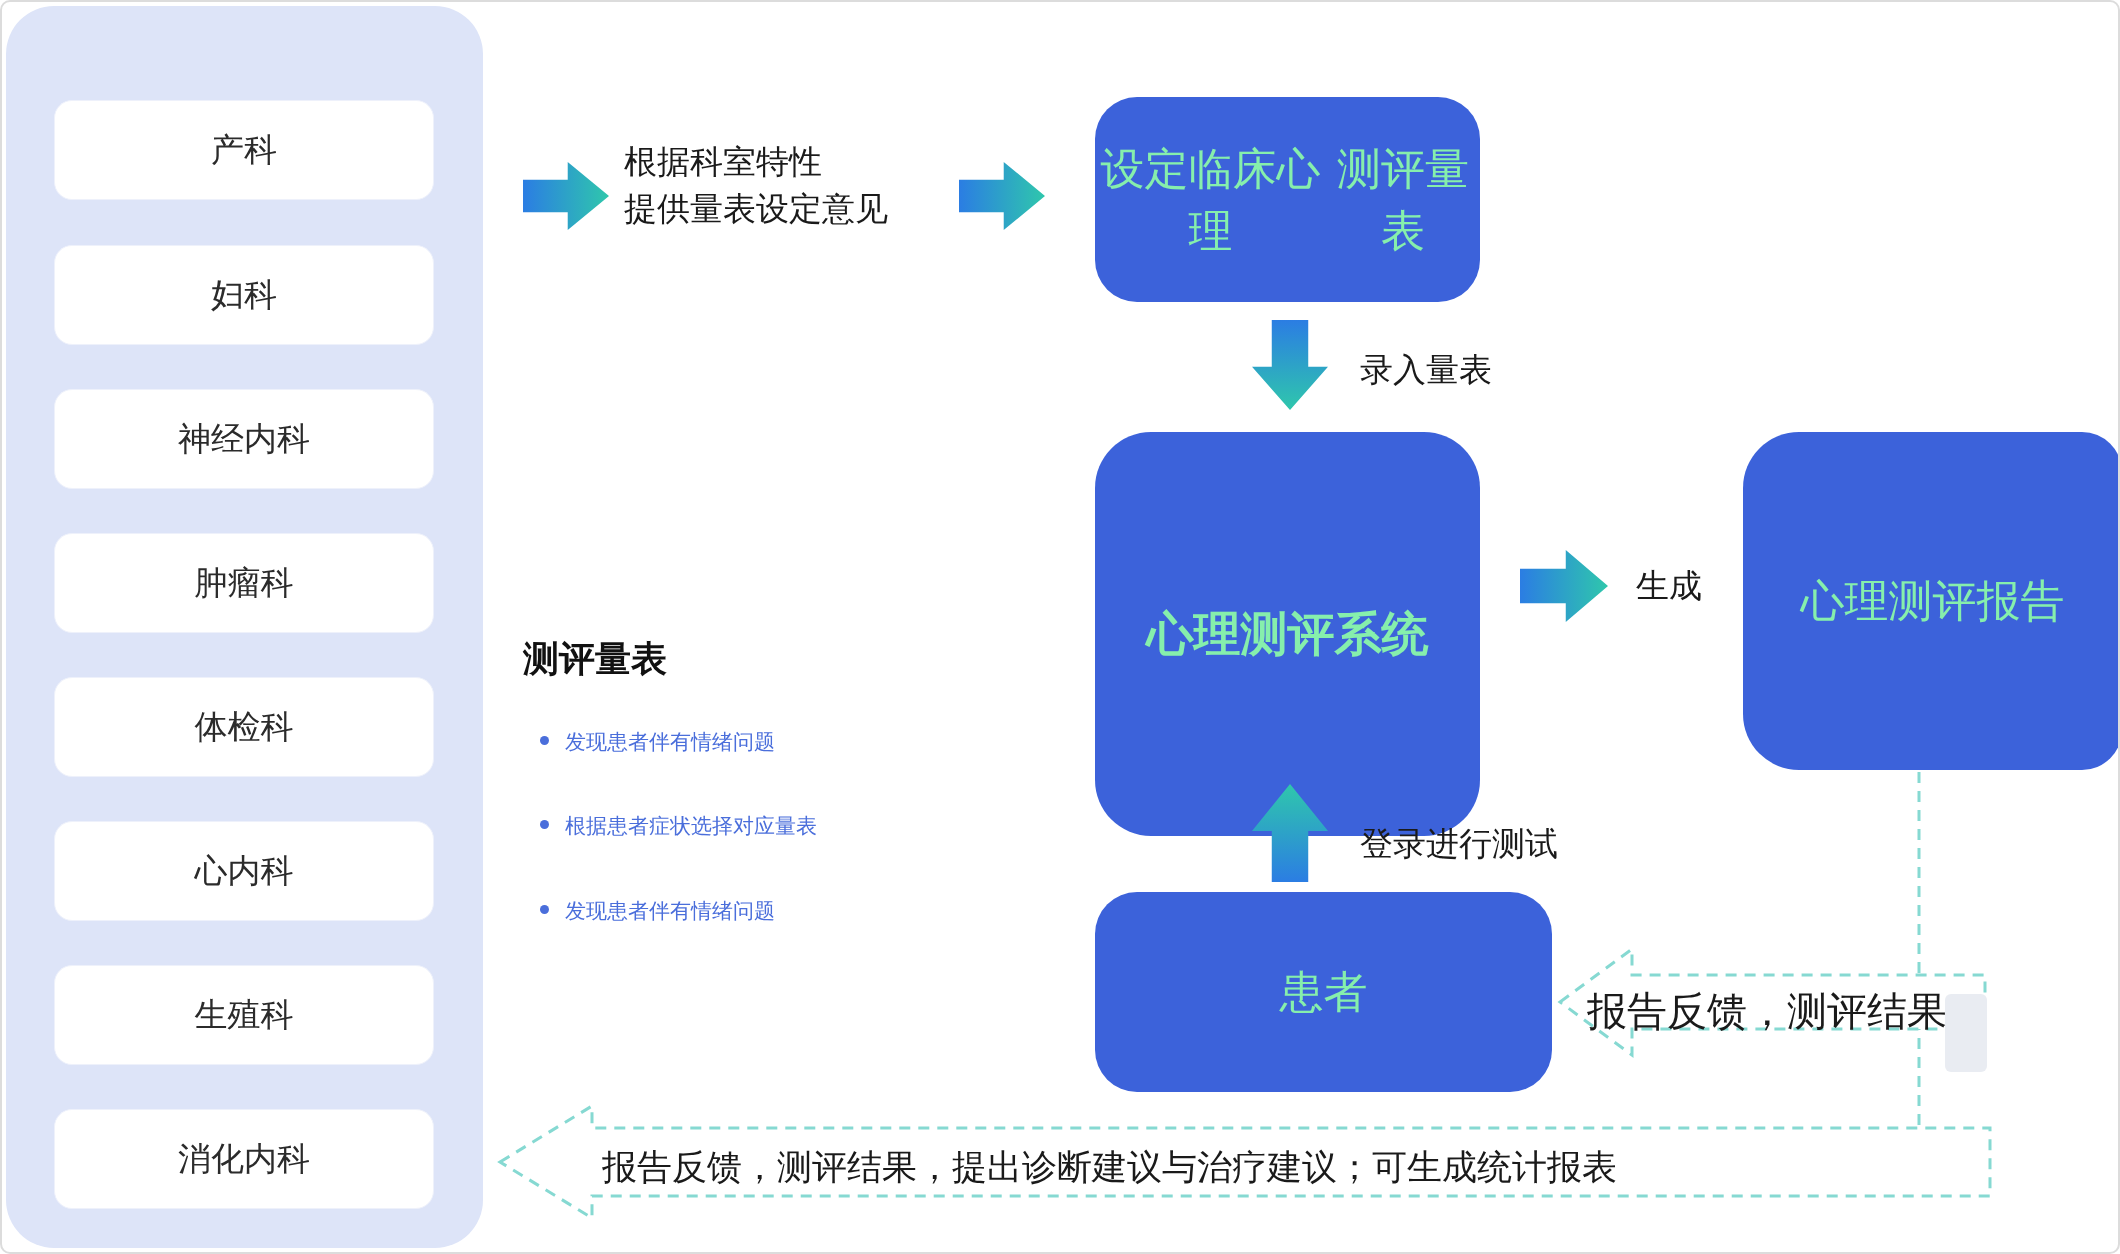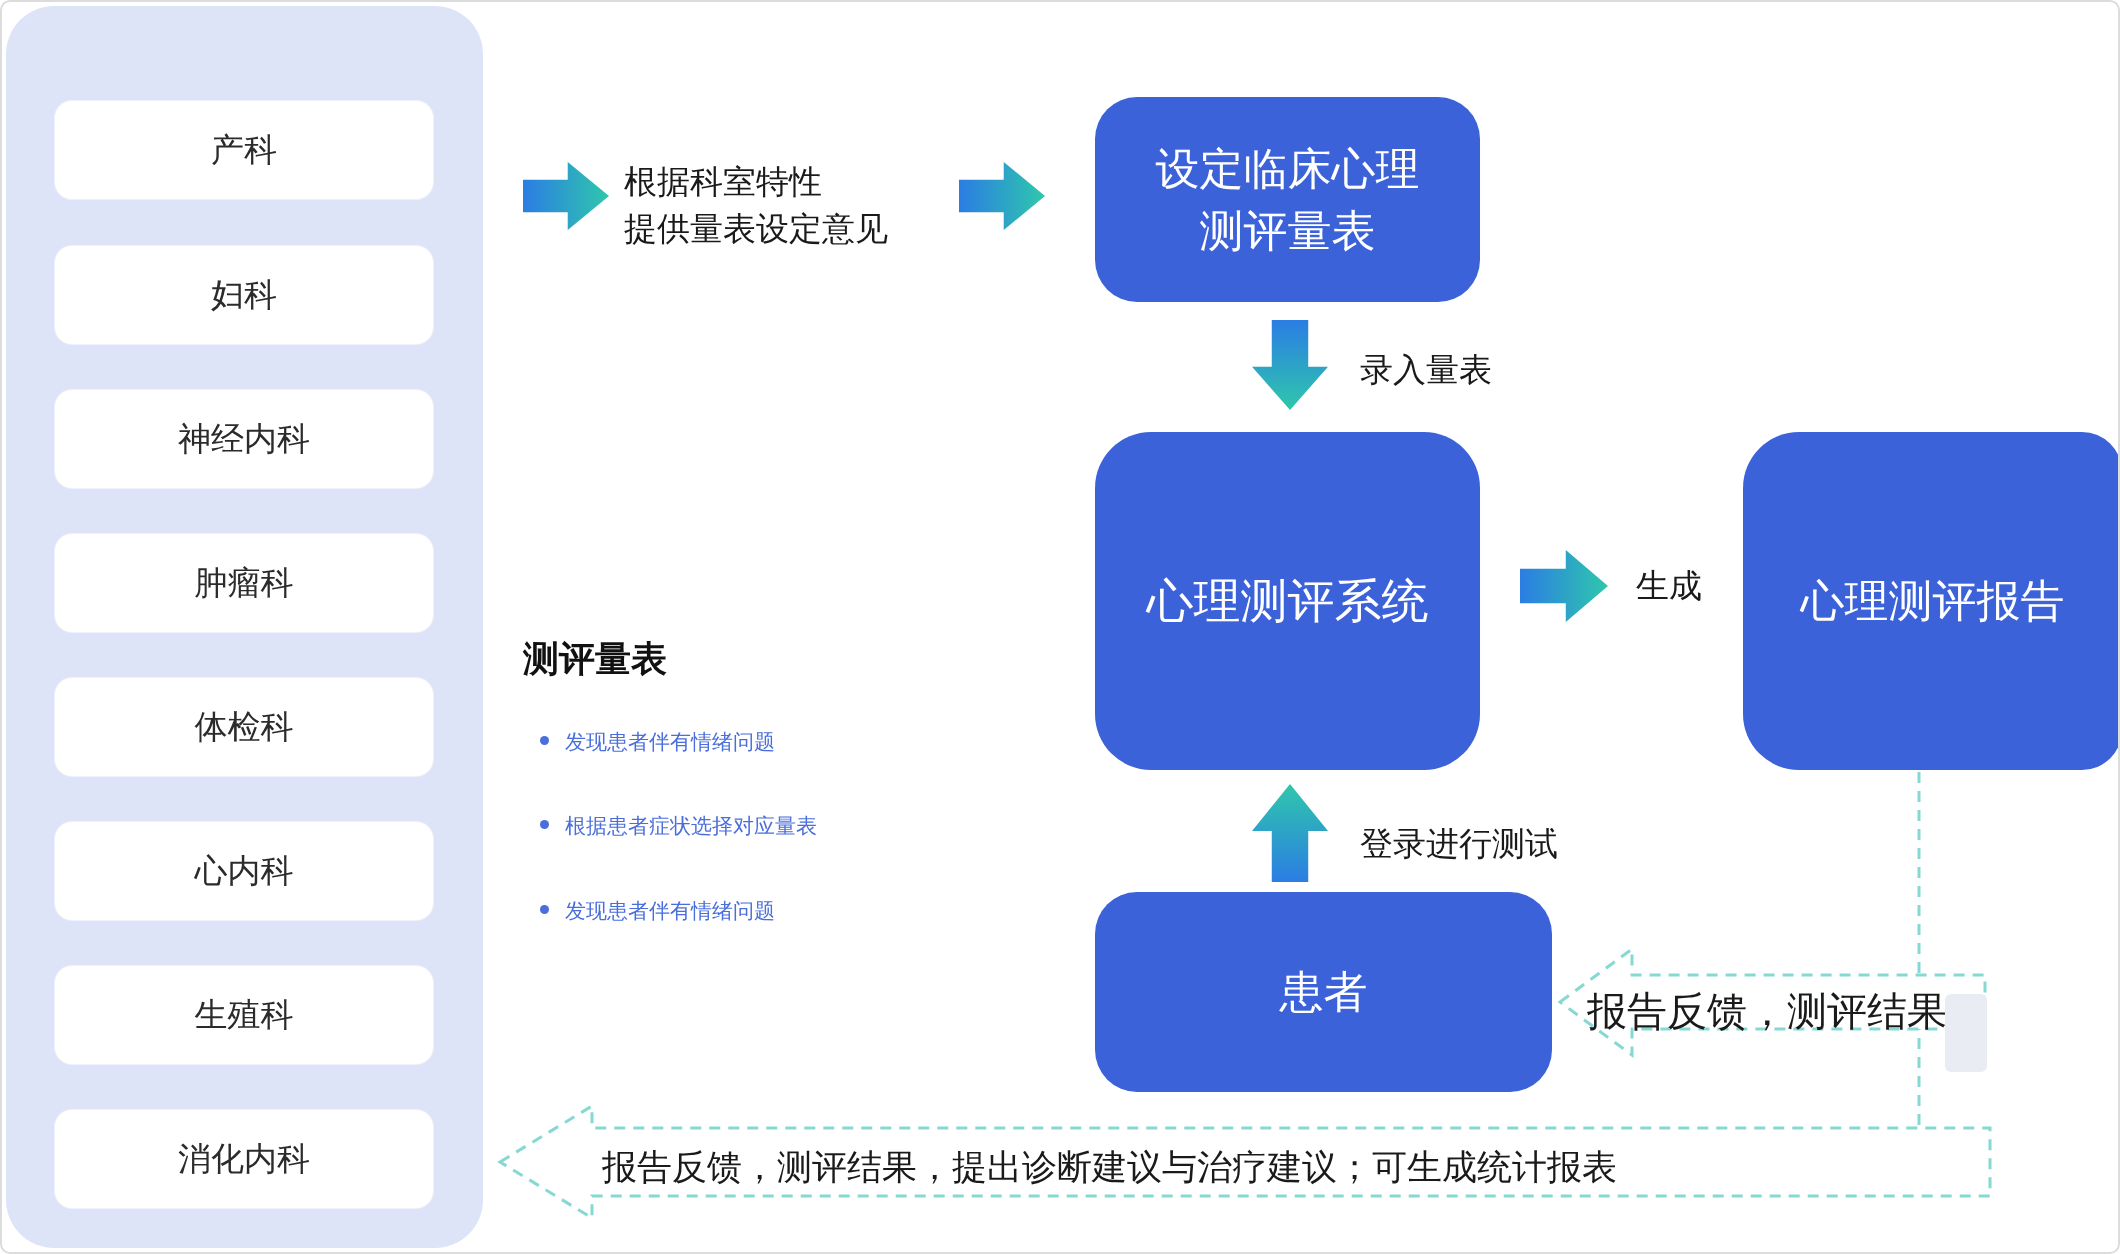--- a/index.html
+++ b/index.html
@@ -8,39 +8,39 @@
     position:relative;width:2120px;height:1254px;background:#ffffff;
     border:2px solid #dcdcdc;border-radius:10px;box-sizing:border-box;overflow:hidden;
   }
   
   .sidebar{position:absolute;left:4px;top:4px;width:477px;height:1242px;
     background:#dde4f8;border-radius:48px;}
   .dept{position:absolute;left:52px;width:378px;height:98px;background:#ffffff;
     border:1px solid #eef1fb;border-radius:18px;display:flex;align-items:center;justify-content:center;
     font-size:33px;color:#2b2b2b;margin-top:24px;}
   
-  .bluebox{position:absolute;background:#3c62da;color:#ffffff;display:flex;
-    flex-direction:column;align-items:center;justify-content:center;text-align:center;}
+  .bluebox{position:absolute;background:#3c62da;color:#86efac;display:flex;
+    flex-direction:row;align-items:center;justify-content:center;text-align:center;}
   .box-setup{left:1093px;top:95px;width:385px;height:205px;border-radius:42px;font-size:44px;line-height:62px;}
-  .box-system{left:1093px;top:430px;width:385px;height:338px;border-radius:56px;font-size:47px;font-weight:normal;}
+  .box-system{left:1093px;top:430px;width:385px;height:404px;border-radius:56px;font-size:47px;font-weight:bold;}
   .box-report{left:1741px;top:430px;width:379px;height:338px;border-radius:56px 40px 40px 56px;font-size:44px;}
   .box-patient{left:1093px;top:890px;width:457px;height:200px;border-radius:42px;font-size:44px;}
   
   .arrow-right{position:absolute;width:86px;height:68px;
     background:linear-gradient(90deg,#2b7de3 0%,#2fc7ac 100%);
     clip-path:polygon(0% 26%,52% 26%,52% 0%,100% 50%,52% 100%,52% 74%,0% 74%);}
   .arrow-down{position:absolute;width:76px;height:90px;
     background:linear-gradient(180deg,#2b7de3 0%,#2fc7ac 100%);
     clip-path:polygon(26% 0%,74% 0%,74% 52%,100% 52%,50% 100%,0% 52%,26% 52%);}
   .arrow-up{position:absolute;width:76px;height:98px;
     background:linear-gradient(0deg,#2b7de3 0%,#2fc7ac 100%);
     clip-path:polygon(50% 0%,100% 48%,74% 48%,74% 100%,26% 100%,26% 48%,0% 48%);}
   
   .lbl{position:absolute;color:#1a1a1a;font-size:33px;line-height:44px;white-space:nowrap;}
-  .advice{position:absolute;left:622px;top:156px;font-size:33px;line-height:47px;color:#1a1a1a;white-space:nowrap;}
+  .advice{position:absolute;left:622px;top:136px;font-size:33px;line-height:47px;color:#1a1a1a;white-space:nowrap;}
   .clinical-title{position:absolute;left:521px;top:633px;font-size:36px;font-weight:bold;color:#111111;}
   .bullet-row{position:absolute;left:538px;display:flex;align-items:flex-start;}
   .bullet-dot{width:9px;height:9px;border-radius:50%;background:#4a6edb;margin-top:15px;flex:none;}
   .bullet-text{margin-left:16px;font-size:21px;line-height:42px;color:#4a6edb;white-space:nowrap;}
   
   .dashed-svg{position:absolute;left:0;top:0;width:2120px;height:1254px;z-index:3;}
   .gray-block{position:absolute;left:1943px;top:992px;width:42px;height:78px;background:#e9ecf2;border-radius:6px;z-index:5;}
   .mid-feedback-text{position:absolute;left:1585px;top:982px;width:350px;text-align:left;
     font-size:40px;color:#1a1a1a;z-index:6;white-space:nowrap;}
   .bottom-feedback-text{position:absolute;left:600px;top:1142px;width:1390px;

